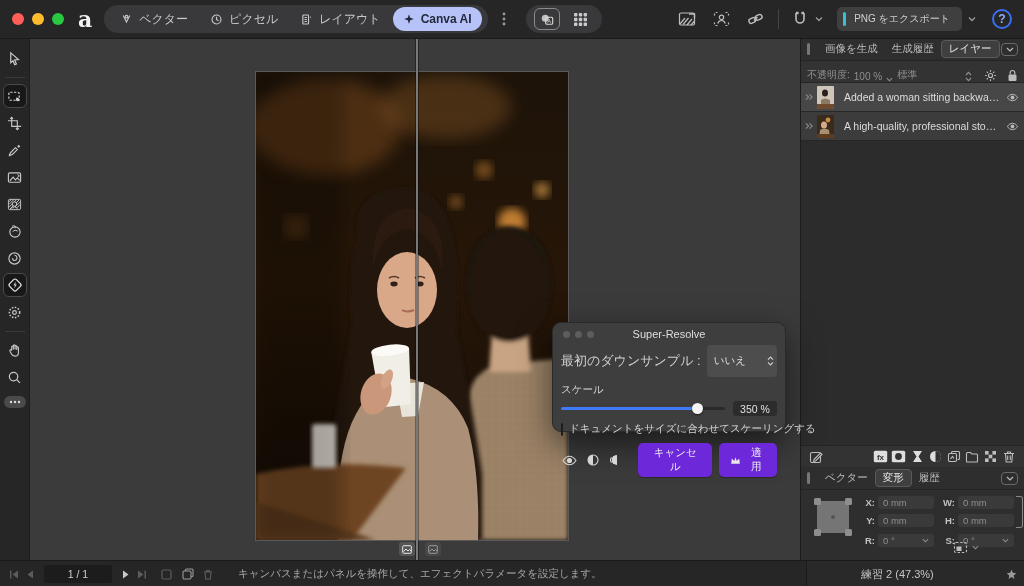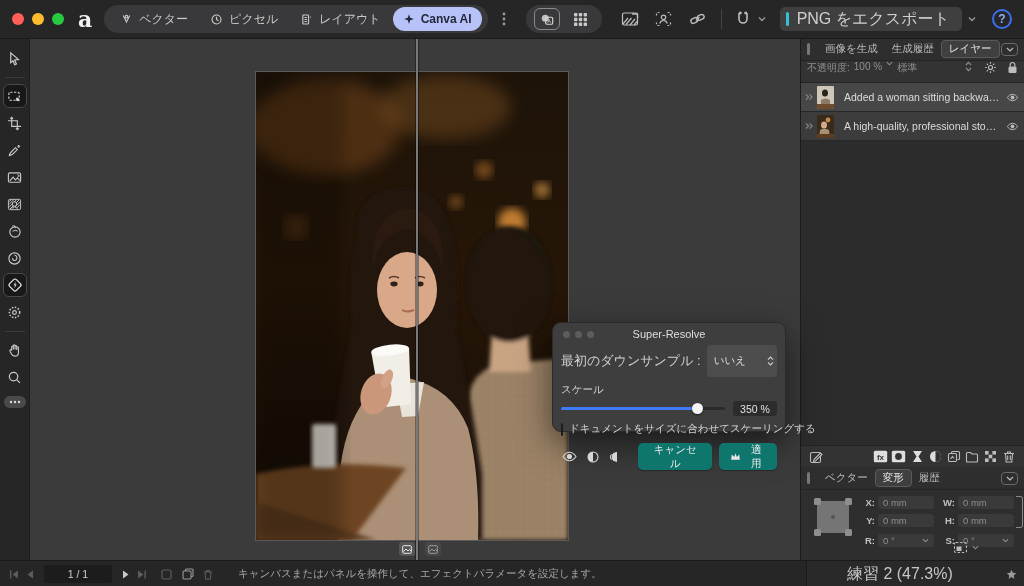--- a/index.html
+++ b/index.html
@@ -22,21 +22,21 @@
   .kebab{margin-left:8px;width:16px;display:flex;justify-content:center}
   .viewgroup{display:flex;align-items:center;gap:8px;background:#39393b;border-radius:14px;height:28px;margin-left:14px;padding:0 8px}
   .viewbtn{width:26px;height:22px;display:flex;align-items:center;justify-content:center;border-radius:6px}
   .viewbtn.sel{border:1px solid #8a8a8a}
   .tb-spacer{flex:1}
   .tb-ic{width:26px;height:26px;display:flex;align-items:center;justify-content:center;margin-right:8px}
   .tb-sep{width:1px;height:20px;background:#444;margin:0 8px 0 2px}
   .magnet-grp{display:flex;align-items:center;margin-right:14px;gap:2px}
   .export{display:flex;align-items:center;height:24px;background:#3f3f3f;border-radius:5px;padding:0 12px 0 0;overflow:hidden;margin-right:2px}
   .accentbar{width:3px;height:14px;background:#35c0d6;border-radius:2px;margin:0 8px 0 6px}
-  .export span.elabel{font-size:16px;color:#cfcfcf;white-space:nowrap}
+  .export span.elabel{font-size:10px;color:#cfcfcf;white-space:nowrap}
   .chevbtn{width:16px;display:flex;justify-content:center;margin-right:12px}
   .help{width:20px;height:20px;border-radius:50%;border:2px solid #3a6ff0;color:#8fb0f7;
         display:flex;align-items:center;justify-content:center;font-size:12px;font-weight:bold;margin-right:12px}
 
   
   .tools{position:absolute;left:0;top:38px;width:30px;height:522px;background:#262626;border-right:1px solid #1e1e1e;
          display:flex;flex-direction:column;align-items:center;padding-top:8px;box-sizing:border-box;z-index:20}
   .tool{width:24px;height:24px;display:flex;align-items:center;justify-content:center;border-radius:6px;margin-bottom:3px}
   .tool.active{background:#181818;border:1px solid #4a4a4a;box-sizing:border-box}
   .tsep{width:20px;height:1px;background:#3a3a3a;margin:4px 0 6px}
@@ -69,33 +69,33 @@
   .d-fill{position:absolute;left:0;top:4px;height:3px;border-radius:2px;background:#3f7bf6;width:83%}
   .d-thumb{position:absolute;left:calc(83% - 5px);top:0;width:11px;height:11px;border-radius:50%;background:#f5f5f5;box-shadow:0 1px 2px rgba(0,0,0,.5)}
   .d-value{width:44px;height:15px;background:#2c2c2c;border-radius:3px;font-size:10.5px;color:#e0e0e0;
            display:flex;align-items:center;justify-content:center}
   .d-check-row{display:flex;align-items:center;gap:6px;margin-top:6px}
   .checkbox{width:11px;height:11px;background:#2c2c2c;border:1px solid #1d1d1d;border-radius:2.5px}
   .d-check-lab{font-size:10.5px;color:#d6d6d6;white-space:nowrap}
   .d-footer{display:flex;align-items:center;gap:7px;margin-top:7px}
   .d-ic{width:17px;height:13px;display:flex;align-items:center;justify-content:center}
   .d-spacer{flex:1}
-  .d-btn{height:27px;padding:0 11px;border-radius:5px;background:#0f766e;font-size:10.5px;color:#ececec;
+  .d-btn{height:34px;padding:0 11px;border-radius:5px;background:#6d28d9;font-size:10.5px;color:#ececec;
          display:flex;align-items:center;gap:5px;box-shadow:0 1px 1px rgba(0,0,0,.3)}
 
   
   .rpanel{position:absolute;left:800px;top:38px;width:224px;height:522px;background:#2e2e2e;border-left:1px solid #1c1c1c;
           display:flex;flex-direction:column;box-sizing:border-box;z-index:25}
   .p-tabs{height:22px;display:flex;align-items:center;border-bottom:1px solid #242424;background:#2e2e2e;flex:0 0 auto}
   .p-accent{width:3px;height:12px;background:#777;border-radius:2px;margin:0 8px 0 6px}
   .p-tab{font-size:10.5px;color:#bdbdbd;padding:0 7px;height:18px;display:flex;align-items:center;white-space:nowrap}
   .p-tab.active{background:#3f3f3f;border:1px solid #5a5a5a;border-radius:4px;color:#e2e2e2}
   .p-tabs .fill{flex:1}
   .chev-box{width:17px;height:13px;border:1px solid #6a6a6a;border-radius:4px;display:flex;align-items:center;justify-content:center;margin-right:6px}
-  .op-row{height:22px;display:flex;align-items:flex-start;font-size:10px;color:#8f8f8f;background:#333;border-bottom:1px solid #242424;flex:0 0 auto;padding:0 6px;gap:4px;box-sizing:border-box}
+  .op-row{height:22px;display:flex;align-items:flex-end;font-size:10px;color:#8f8f8f;background:#333;border-bottom:1px solid #242424;flex:0 0 auto;padding:0 6px;gap:4px;box-sizing:border-box}
   .op-row .fill{flex:1}
   .layer-row{height:28px;display:flex;align-items:center;border-bottom:1px solid #272727;flex:0 0 auto}
   .layer-row.sel{background:#474747}
   .layer-row.alt{background:#3c3c3c}
   .lr-exp{width:16px;display:flex;justify-content:center;color:#8a8a8a}
   .lr-thumb{width:17px;height:23px;border-radius:1px;overflow:hidden;flex:0 0 auto}
   .lr-name{flex:1;font-size:10.5px;color:#dcdcdc;margin-left:10px;white-space:nowrap;overflow:hidden;text-overflow:ellipsis}
   .lr-eye{width:24px;display:flex;justify-content:center}
   .p-body{flex:1;background:#2c2c2c}
   .p-footer{height:22px;background:#333;border-top:1px solid #242424;display:flex;align-items:center;flex:0 0 auto;padding:0 6px;box-sizing:border-box}
@@ -117,21 +117,21 @@
 
   
   .statusbar{position:absolute;left:0;top:560px;width:1024px;height:26px;background:#262626;border-top:1px solid #1a1a1a;
              display:flex;align-items:center;z-index:30}
   .sb-ic{width:16px;display:flex;justify-content:center;align-items:center}
   .pagebox{width:68px;height:18px;background:#1c1c1c;border-radius:3px;margin:0 6px;display:flex;align-items:center;justify-content:center;
            font-size:10.5px;color:#cfcfcf}
   .sb-hint{font-size:10.5px;color:#a8a8a8;margin-left:22px;white-space:nowrap}
   .sb-right{position:absolute;left:806px;top:0;width:218px;height:26px;border-left:1px solid #1a1a1a;background:#292929;
             display:flex;align-items:center}
-  .sb-doc{font-size:16px;color:#c6c6c6;margin-left:40px;flex:1}
+  .sb-doc{font-size:11px;color:#c6c6c6;margin-left:54px;flex:1}
   .sb-star{margin-right:8px;color:#9a9a9a;font-size:11px}
 </style>
 </head>
 <body>
 
 <div id="app">
 
   <header class="topbar">
     <div class="traffic">
       <span class="tl red"></span>

